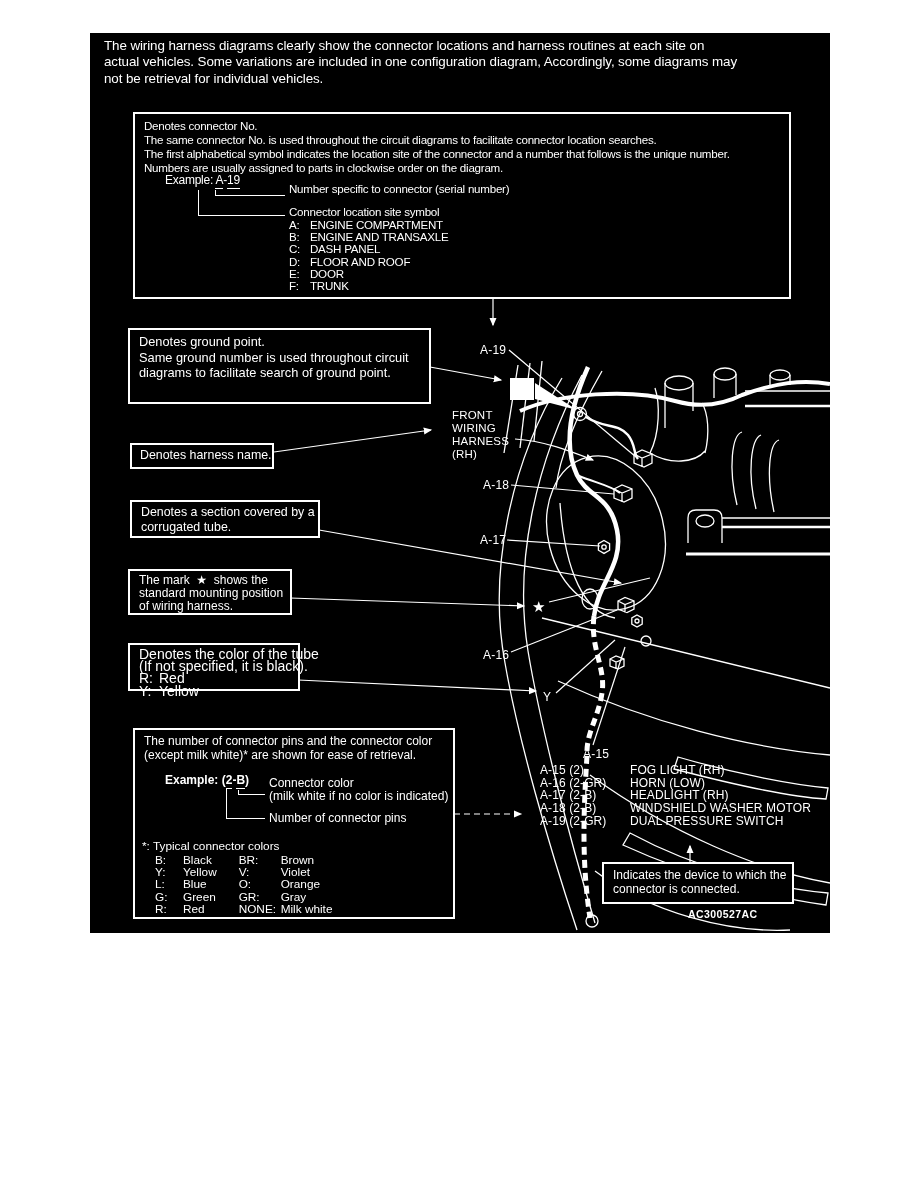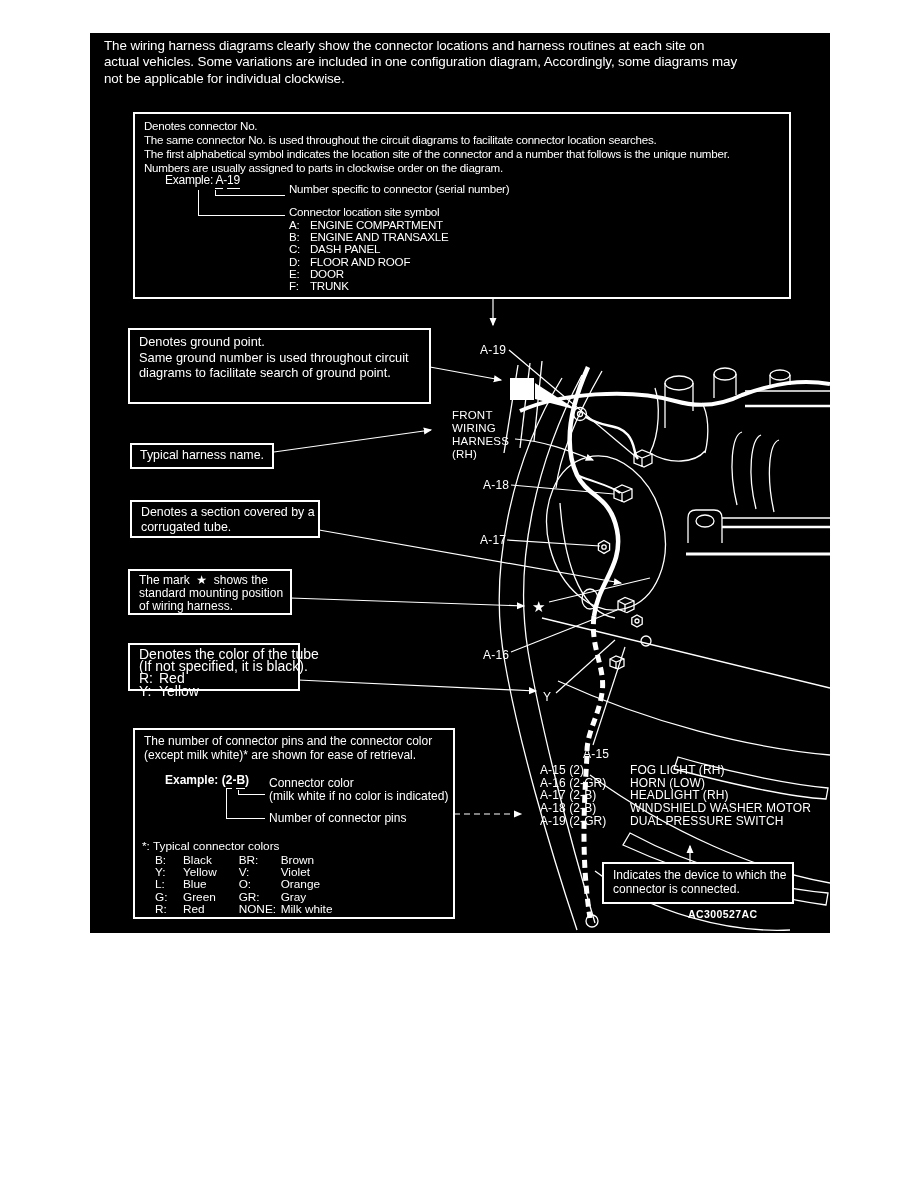--- a/index.html
+++ b/index.html
@@ -29,21 +29,21 @@
   .sitelist .kv .k{width:21px;}
 </style>
 </head>
 <body>
 
 <div class="black">
 
   <div class="intro">
     <div>The wiring harness diagrams clearly show the connector locations and harness routines at each site on</div>
     <div>actual vehicles. Some variations are included in one configuration diagram, Accordingly, some diagrams may</div>
-    <div>not be applicable for individual clockwise.</div>
+    <div>not be retrieval for individual vehicles.</div>
   </div>
 
   <div class="svgwrap">
   <svg width="740" height="900" viewBox="0 0 740 900">
     <defs>
       <marker id="ah" orient="auto" markerWidth="9" markerHeight="8" refX="6" refY="3">
         <path d="M0,0 L7,3 L0,6 z" fill="#fff"></path>
       </marker>
     </defs>
     <g stroke="#fff" stroke-width="1.3" fill="none">
@@ -198,21 +198,21 @@
 
   <div class="bx" style="left:38px;top:295px;width:303px;height:76px;font-size:12.8px;line-height:15.5px;">
     <div class="pad nowrap" style="">
       <div>Denotes ground point.</div>
       <div>Same ground number is used throughout circuit</div>
       <div>diagrams to facilitate search of ground point.</div>
     </div>
   </div>
 
   <div class="bx" style="left:40px;top:410px;width:144px;height:26px;">
-    <div style="padding:3px 8px;" class="nowrap">Typical harness name.</div>
+    <div style="padding:3px 8px;" class="nowrap">Denotes harness name.</div>
   </div>
 
   <div class="bx" style="left:40px;top:467px;width:190px;height:38px;line-height:14.5px;">
     <div class="pad nowrap" style="padding-top:3px;">
       <div>Denotes a section covered by a</div>
       <div>corrugated tube.</div>
     </div>
   </div>
 
   <div class="bx" style="left:38px;top:536px;width:164px;height:46px;font-size:12px;line-height:12.8px;">

